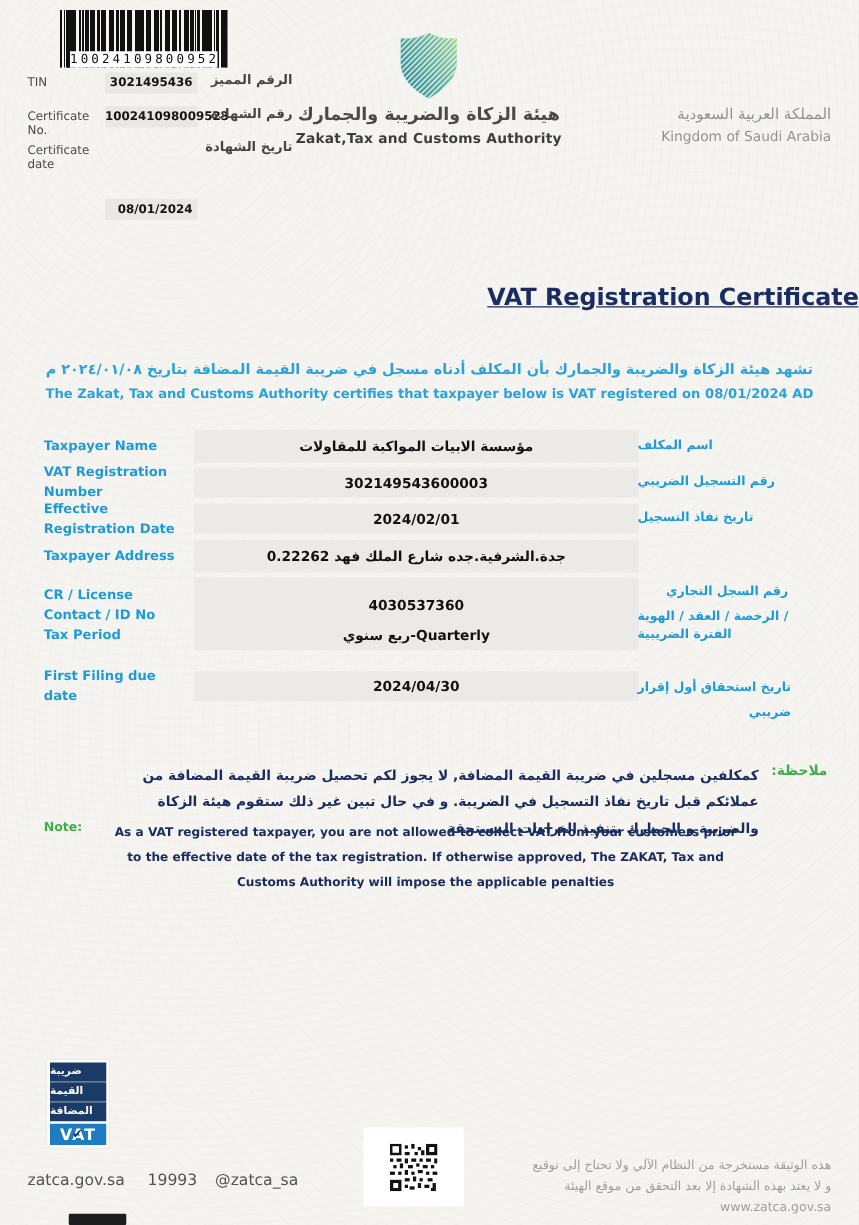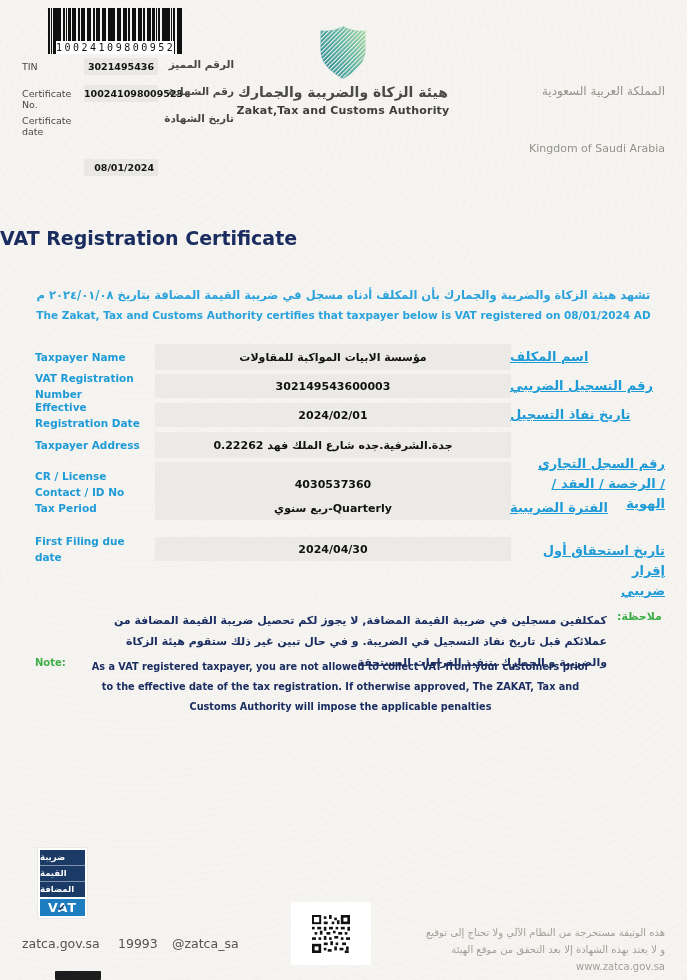--- a/index.html
+++ b/index.html
@@ -24,34 +24,34 @@
     color:#111;text-align:center;line-height:13px;white-space:nowrap;overflow:hidden;}
   .meta-label{left:22px;width:60px;font-size:9.5px;color:#4a4946;}
   .meta-box{left:84px;width:74px;height:17px;background:#e9e8e5;border-radius:1px;
     font-size:9.5px;font-weight:bold;color:#141414;text-align:right;line-height:17px;padding-right:4px;}
   .meta-ar{left:160px;width:74px;font-size:10.5px;font-weight:bold;color:#474641;text-align:right;direction:rtl;}
   .logo-center{left:230px;width:226px;text-align:center;}
   .authority-ar{top:84px;font-size:14px;font-weight:bold;color:#4b4a46;direction:rtl;}
   .authority-en{top:104px;font-size:11px;font-weight:bold;color:#3f3e3a;letter-spacing:0.2px;}
   .kingdom{right:22px;text-align:right;color:#93928c;}
   .kingdom-ar{top:84px;font-size:12px;direction:rtl;}
-  .kingdom-en{top:103px;font-size:11px;margin-top:39px;}
+  .kingdom-en{top:103px;font-size:11px;}
   
   .title-ar{left:0;right:0;top:184px;text-align:center;font-size:24px;font-weight:bold;color:#1b2d60;direction:rtl;}
-  .title-en{left:0;right:0;top:227px;text-align:left;font-size:19px;font-weight:bold;color:#1b2d60;}
+  .title-en{left:0;right:0;top:227px;text-align:right;font-size:19px;font-weight:bold;color:#1b2d60;text-decoration:underline;}
   .stmt-ar{left:0;right:0;top:288px;text-align:center;font-size:11.5px;font-weight:bold;color:#2aa2dc;direction:rtl;}
   .stmt-en{left:0;right:0;top:309px;text-align:center;font-size:10.5px;font-weight:bold;color:#2aa2dc;}
   
   .frow{left:0;right:0;}
   .f-label-en{position:absolute;left:35px;width:118px;top:0;bottom:0;display:flex;align-items:center;
     font-size:10.5px;font-weight:bold;color:#1e9bd7;white-space:pre-line;line-height:16px;}
   .f-box{position:absolute;left:155px;width:356px;top:0;bottom:0;background:#ebeae7;border-radius:1px;
     display:flex;align-items:center;justify-content:center;font-size:11px;font-weight:bold;color:#111;}
   .f-label-ar{position:absolute;right:22px;width:155px;top:0;bottom:0;display:flex;align-items:center;justify-content:flex-end;
-    font-size:13px;font-weight:bold;color:#1e9bd7;direction:rtl;white-space:pre-line;line-height:20px;text-decoration:underline;}
+    font-size:10px;font-weight:bold;color:#1e9bd7;direction:rtl;white-space:pre-line;line-height:20px;}
   .f-label-ar.top-align{align-items:flex-start;padding-top:4px;}
   
   .note-ar-label{right:22px;top:610px;width:48px;font-size:11px;font-weight:bold;color:#3fae49;direction:rtl;text-align:left;}
   .note-ar-text{right:80px;top:610px;width:527px;font-size:11px;font-weight:bold;color:#1b2d60;
     direction:rtl;text-align:right;line-height:21px;}
   .note-en-label{left:35px;top:657px;width:48px;font-size:10px;font-weight:bold;color:#3fae49;}
   .note-en-text{left:88px;top:657px;width:505px;font-size:9.7px;font-weight:bold;color:#1b2d60;
     text-align:center;line-height:20px;}
   
   .vat-logo{left:38px;top:848px;width:49px;border:2px solid #fff;background:#fff;box-shadow:0 0 0 1px rgba(0,0,0,0.04);}

